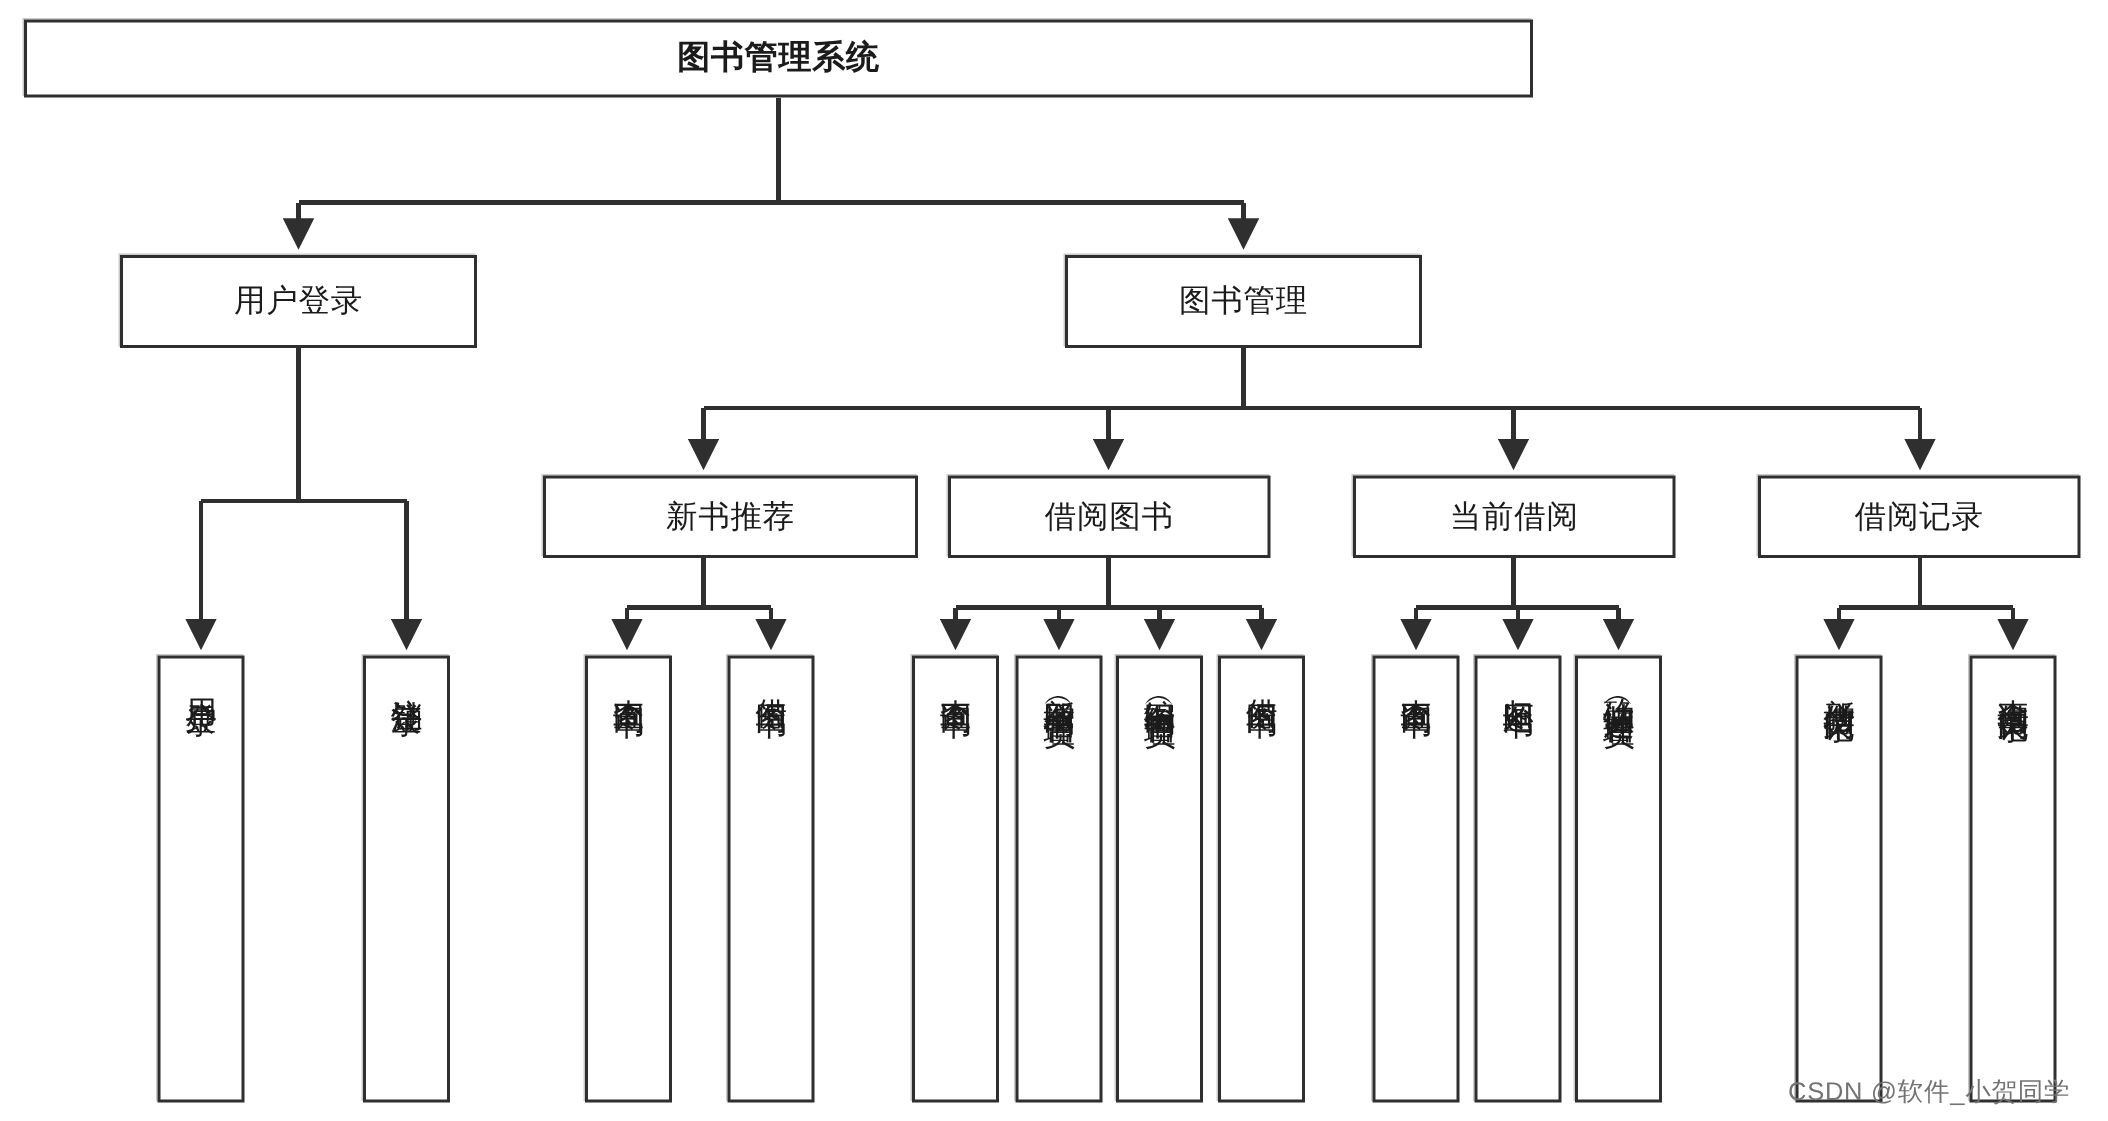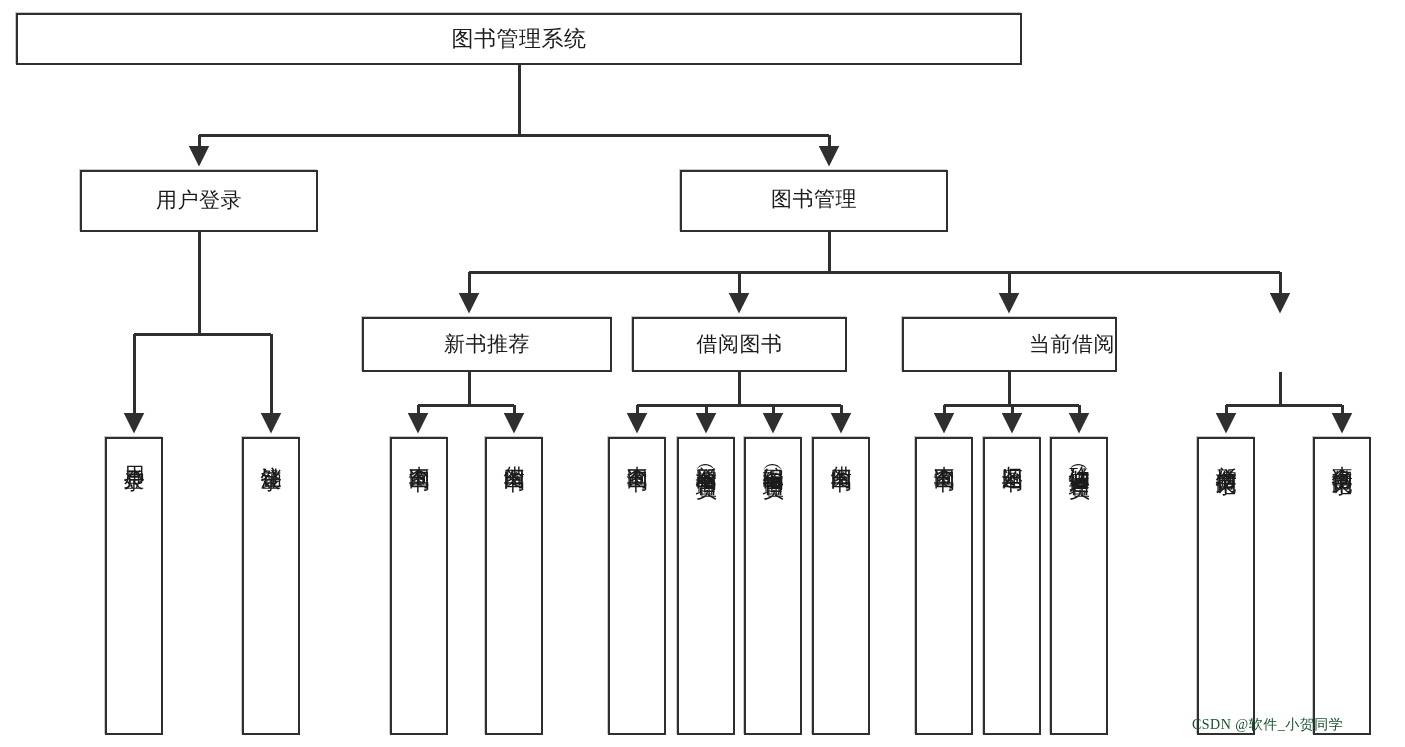--- a/index.html
+++ b/index.html
@@ -60,25 +60,25 @@
     text-orientation: upright;
     font-size: 21px;
     line-height: 1.06;
     letter-spacing: 2px;
     white-space: nowrap;
   }
   #watermark {
     position: absolute;
     left: 1192px;
     top: 716px;
-    font-size: 14px;
-    color: #14532d;
+    font-size: 17px;
+    color: #737373;
     white-space: nowrap;
     letter-spacing: 0.5px;
-    font-family: Liberation Serif, serif;
+    font-family: Liberation Sans, sans-serif;
   }
 </style>
 </head>
 <body>
 
 <div id="canvas">
 
   <svg id="edges" viewBox="0 0 1405 747" width="1405" height="747" xmlns="http://www.w3.org/2000/svg">
     <defs>
       <marker id="arrow" viewBox="0 0 12 12" refX="10" refY="6" markerWidth="7" markerHeight="7" orient="auto-start-reverse">
@@ -122,39 +122,42 @@
       <path d="M 1012 405 L 1012 430" marker-end="url(#arrow)"></path>
       <path d="M 1079 405 L 1079 430" marker-end="url(#arrow)"></path>
 
       <path d="M 1280 372 L 1280 405"></path>
       <path d="M 1226 405 L 1342 405"></path>
       <path d="M 1226 405 L 1226 430" marker-end="url(#arrow)"></path>
       <path d="M 1342 405 L 1342 430" marker-end="url(#arrow)"></path>
     </g>
   </svg>
 
-  <div class="node h root" style="left:16px; top:13px; width:1006px; height:52px;">
+  <div class="node h root" style="left:16px; top:13px; width:1006px; height:52px;font-weight:bold;">
     <span class="label">图书管理系统</span>
   </div>
 
   <div class="node h" style="left:80px; top:170px; width:238px; height:62px;">
     <span class="label">用户登录</span>
   </div>
-  <div class="node h" style="left:680px; top:170px; width:268px; height:62px;font-family:Liberation Mono, monospace;">
+  <div class="node h" style="left:710px; top:170px; width:238px; height:62px;">
     <span class="label">图书管理</span>
   </div>
 
   <div class="node h" style="left:362px; top:317px; width:250px; height:55px;">
     <span class="label">新书推荐</span>
   </div>
   <div class="node h" style="left:632px; top:317px; width:215px; height:55px;">
     <span class="label">借阅图书</span>
   </div>
-  <div class="node h" style="left:902px; top:317px; width:215px; height:55px;justify-content:flex-end;">
+  <div class="node h" style="left:902px; top:317px; width:215px; height:55px;">
     <span class="label">当前借阅</span>
+  </div>
+  <div class="node h" style="left:1172px; top:317px; width:215px; height:55px;">
+    <span class="label">借阅记录</span>
   </div>
 
   <div class="node v" style="left:105px; top:437px; width:58px; height:298px;">
     <span class="label">用户登录</span>
   </div>
   <div class="node v" style="left:242px; top:437px; width:58px; height:298px;">
     <span class="label">注销登录</span>
   </div>
   <div class="node v" style="left:390px; top:437px; width:58px; height:298px;">
     <span class="label">查询图书</span>

